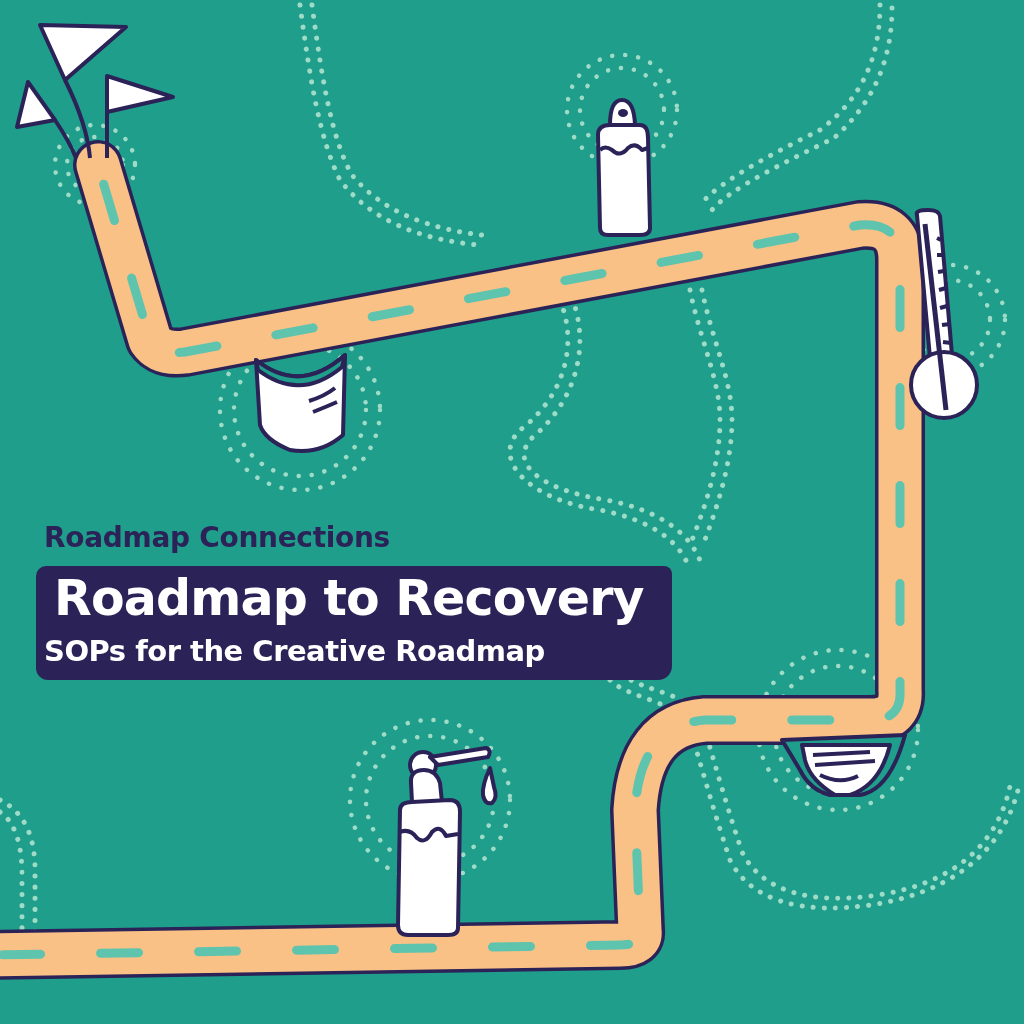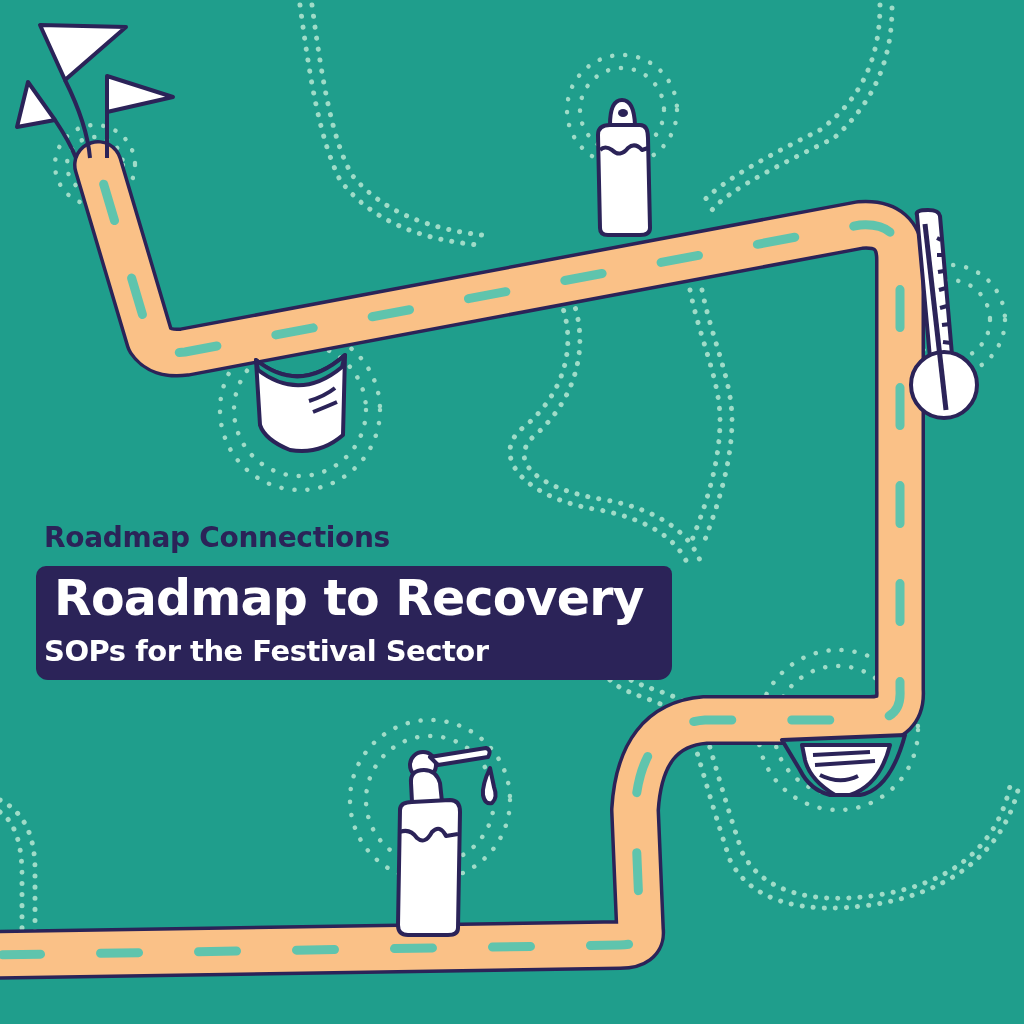--- a/index.html
+++ b/index.html
@@ -113,13 +113,13 @@
     <path d="M411 783 Q 410 770 424 770 Q 436 770 440 783 L 442 802 L 412 802 Z" fill="#ffffff"></path>
     <path d="M400 810 Q 400 802 412 802 L 450 800 Q 460 800 460 812 L 458 928 Q 458 935 448 935 L 408 935 Q 398 935 398 925 Z" fill="#ffffff"></path>
     <path d="M400 832 Q 410 828 417 838 Q 425 845 432 832 Q 440 824 446 836 L 458 834" fill="none"></path>
     <path d="M490 768 Q 482 785 483 795 Q 485 805 492 803 Q 498 798 494 787 Z" fill="#ffffff"></path>
   </g>
 </svg>
 
 <div class="kicker">Roadmap Connections</div>
 <div class="title-box"></div>
 <div class="title-main">Roadmap to Recovery</div>
-<div class="title-sub">SOPs for the Festival Sector</div>
+<div class="title-sub">SOPs for the Creative Roadmap</div>
 
 </body></html>

